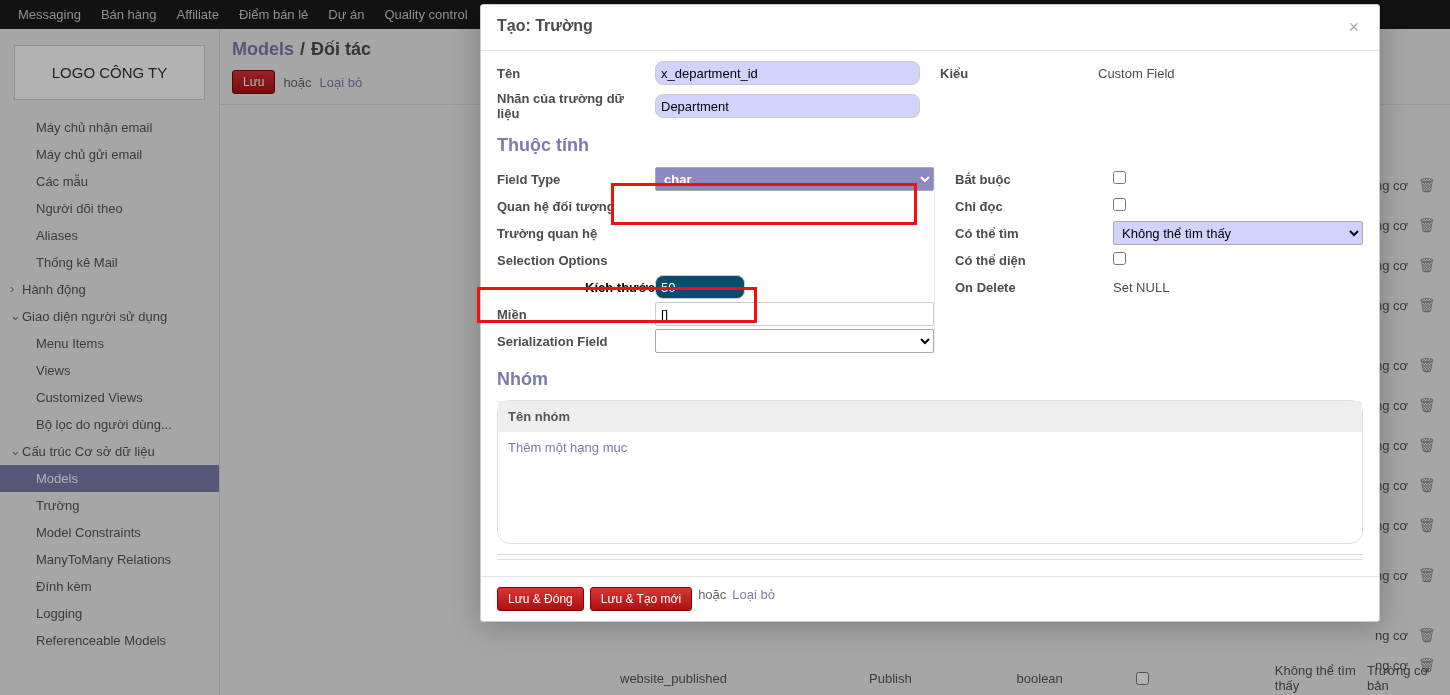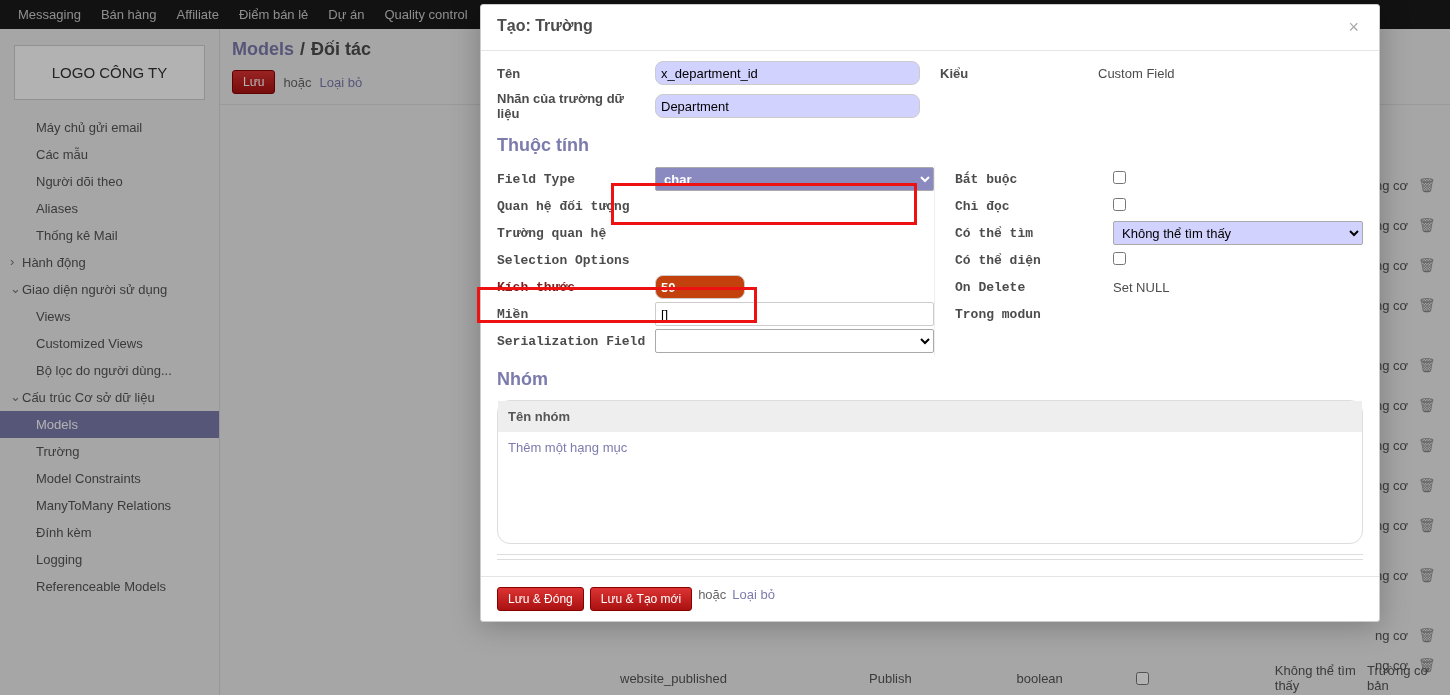--- a/index.html
+++ b/index.html
@@ -46,21 +46,21 @@
 input[type=text].oe.small { width: 90px; }
 input[type=text].plain { width: 100%; height: 24px; padding: 2px 5px; border: 1px solid #ccc; background: #fff; font-size: 13px; border-radius: 2px; }
 select.oe { width: 100%; height: 24px; font-size: 13px; background: #d2d2ff; border: 1px solid #aaa; border-radius:2px; padding: 0 4px; }
 select.big { background: #8a89c0; color:#fff; font-weight:600; }
 
 .section-title { color: #7c7bad; font-size: 18px; font-weight: bold; margin: 14px 0 10px 0; }
 .props-table { display: flex; gap: 20px; }
 .props-left { width: 438px; border-right: 1px solid #eee; padding-right: 0; }
 .props-right { flex: 1; }
 .prop-row { display: flex; align-items: center; min-height: 26px; margin-bottom: 1px; }
-.prop-row label { width: 158px; padding-left:0; font-weight: bold; color: #4c4c4c; font-size: 13px; font-family: Liberation Mono, monospace; }
+.prop-row label { width: 158px; padding-left:0; font-weight: bold; color: #4c4c4c; font-size: 13px; }
 .prop-row .pv { flex: 1; }
 
 .red-box1 { position: absolute; border: 3px solid #e11; pointer-events: none; }
 
 .group-table { border: 1px solid #ddd; border-radius: 13px; margin-top: 6px; }
 .group-table .th { background: #eee; padding: 8px 10px; font-weight: bold; color: #555; }
 .group-table .add-row { padding: 8px 10px; }
 .group-spacer { height: 80px; border-top: 0; }
 
 .bg-row { position:absolute; right:0; width:75px; height:40px; display:flex; align-items:center; gap:10px; color:#555; overflow:hidden; }
@@ -77,29 +77,31 @@
   <div class="menu-item">Điểm bán lẻ</div>
   <div class="menu-item">Dự án</div>
   <div class="menu-item">Quality control</div>
   <div class="menu-item">K</div>
 </div>
 
 <div class="page">
   <div class="sidebar">
     <div class="logo-box">LOGO CÔNG TY</div>
     <div class="nav-group">
+      <div class="nav-item">Máy chủ nhận email</div>
       <div class="nav-item">Máy chủ gửi email</div>
       <div class="nav-item">Các mẫu</div>
       <div class="nav-item">Người dõi theo</div>
       <div class="nav-item">Aliases</div>
       <div class="nav-item">Thống kê Mail</div>
 
       <div class="nav-parent">Hành động</div>
 
       <div class="nav-parent open">Giao diện người sử dụng</div>
+      <div class="nav-item">Menu Items</div>
       <div class="nav-item">Views</div>
       <div class="nav-item">Customized Views</div>
       <div class="nav-item">Bộ lọc do người dùng...</div>
 
       <div class="nav-parent open">Cấu trúc Cơ sở dữ liệu</div>
       <div class="nav-item active">Models</div>
       <div class="nav-item">Trường</div>
       <div class="nav-item">Model Constraints</div>
       <div class="nav-item">ManyToMany Relations</div>
       <div class="nav-item">Đính kèm</div>
@@ -228,22 +230,22 @@
           </div>
         <div class="prop-row">
             <label>Trường quan hệ</label>
             <div class="pv"></div>
           </div>
         <div class="prop-row">
             <label>Selection Options</label>
             <div class="pv"></div>
           </div>
         <div class="prop-row">
-          <label style="color:#7f1d1d;">Kích thước</label>
-          <div class="pv"><input type="text" class="oe small" style="background: #c2410c; color: rgb(255, 255, 255); font-weight: 700;" value="50"></div>
+          <label style="color:#000000;text-align:right;">Kích thước</label>
+          <div class="pv"><input type="text" class="oe small" style="background: #0c4a6e; color: rgb(255, 255, 255); font-weight: 400;" value="50"></div>
         </div>
         <div class="prop-row">
           <label>Miền</label>
           <div class="pv"><input type="text" class="plain" value="[]" style=""></div>
         </div>
         <div class="prop-row">
           <label>Serialization Field</label>
           <div class="pv"><select class="oe" style="background:#fff;"><option></option></select></div>
         </div>
       </div>
@@ -263,24 +265,20 @@
           <select class="oe"><option>Không thể tìm thấy</option></select>
         </div>
           </div>
         <div class="prop-row">
             <label>Có thể diện</label>
             <div class="pv"><input type="checkbox" style=""></div>
           </div>
         <div class="prop-row">
             <label>On Delete</label>
             <div class="pv">Set NULL</div>
-          </div>
-        <div class="prop-row">
-            <label>Trong modun</label>
-            <div class="pv"></div>
           </div>
       </div>
     </div>
 
     <div class="section-title">Nhóm</div>
     <div class="group-table">
       <div class="th">Tên nhóm</div>
       <div class="add-row"><span class="link">Thêm một hạng mục</span></div>
       <div class="group-spacer"></div>
     </div>

